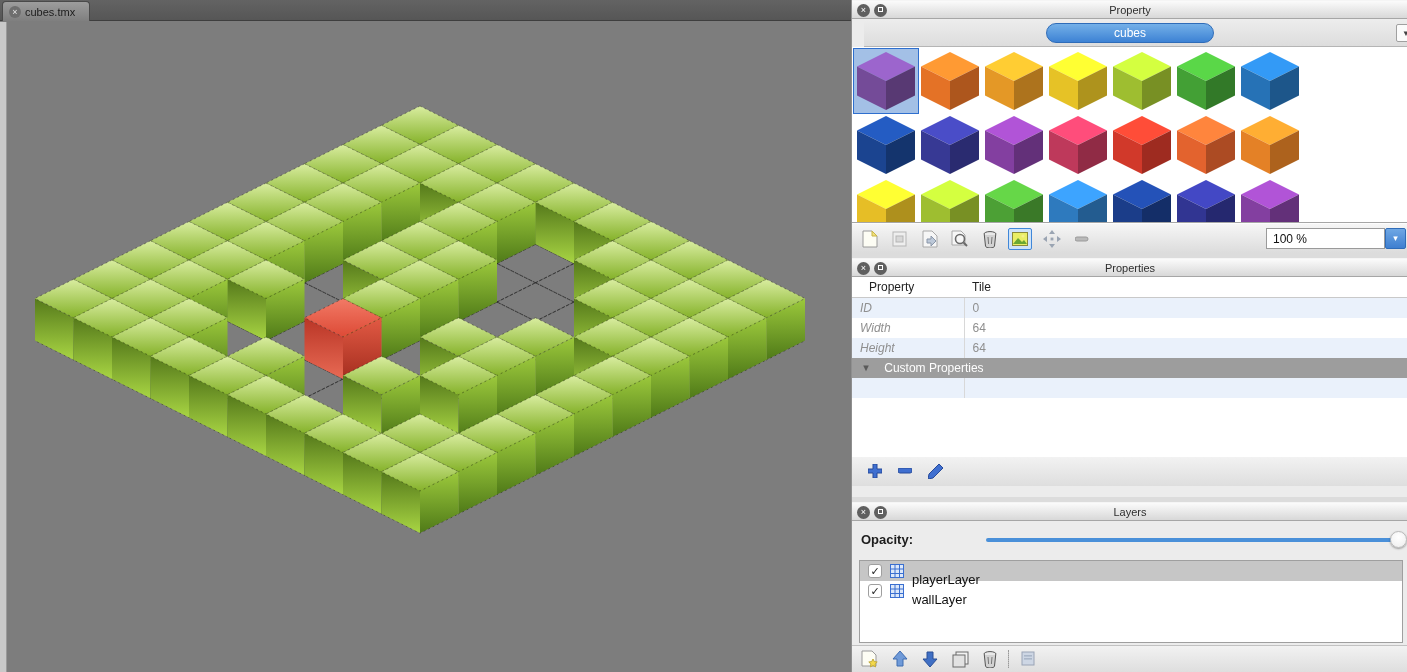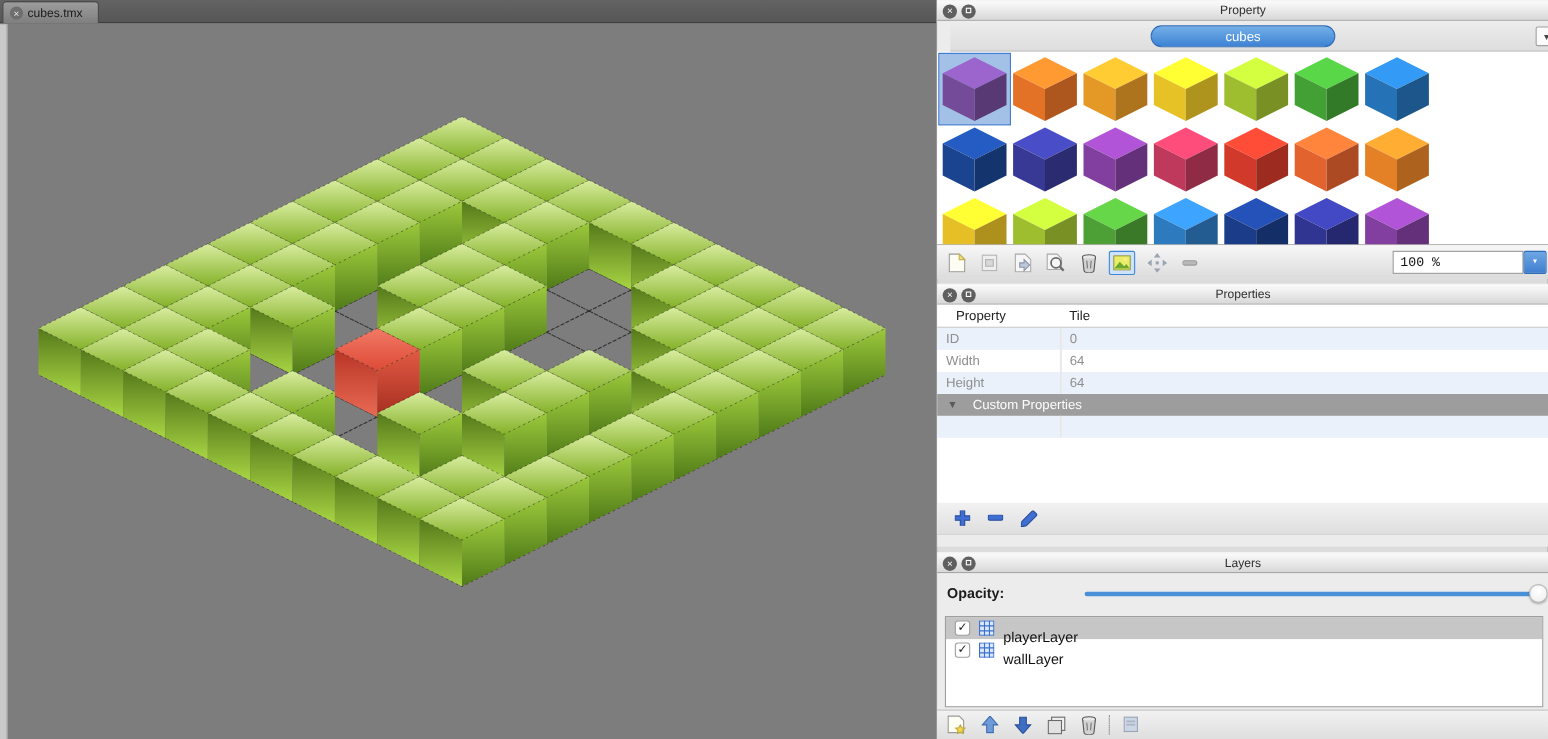--- a/index.html
+++ b/index.html
@@ -40,41 +40,41 @@
   #ts-tab { position:absolute; left:182px; top:4px; width:168px; height:20px; border-radius:10px;
     background:linear-gradient(#74b0e8,#3d82d4); border:1px solid #2f6cb8;
     color:#fff; font-size:12px; text-align:center; line-height:18px; }
   #ts-dd { position:absolute; left:532px; top:5px; width:20px; height:18px; background:#fbfbfb;
     border:1px solid #a0a0a0; border-radius:2px; text-align:center; font-size:8px; color:#444; line-height:18px; }
   #tile-view { position:absolute; top:47px; left:0; width:556px; height:176px; background:#fff;
     border-bottom:1px solid #a6a6a6; overflow:hidden; }
   .tile { position:absolute; width:64px; height:64px; }
   .tile.sel { background:rgba(88,140,210,.55); outline:1px solid #2f6fce; }
   #ts-toolbar { position:absolute; top:223px; left:0; width:556px; height:30px;
-    background:linear-gradient(#f6f6f6,#dcdcdc); border-top:1px solid #fdfdfd;font-family:Liberation Mono, monospace; }
+    background:linear-gradient(#f6f6f6,#dcdcdc); border-top:1px solid #fdfdfd; }
   .tbtn { position:absolute; top:4px; width:24px; height:22px; display:flex; align-items:center; justify-content:center; }
   .tbtn.selbox { background:#cfe3f8; border:1px solid #3f87d9; border-radius:2px; }
   #zoom-combo { position:absolute; left:414px; top:4px; width:140px; height:21px; }
   #zoom-field { position:absolute; left:0; top:0; width:119px; height:21px; background:#fff;
     border:1px solid #9a9a9a; font-size:12px; color:#111; padding:3px 0 0 6px; }
   #zoom-btn { position:absolute; left:119px; top:0; width:21px; height:21px;
     background:linear-gradient(#6ea7e4,#3f7fd0); border:1px solid #2f6cb8; border-radius:2px;
     color:#fff; text-align:center; font-size:9px; line-height:19px; }
 
   
   #p-props { top:258px; height:239px; }
   #prop-table { position:absolute; top:19px; left:0; width:556px; height:209px; background:#fff;
     border-bottom:1px solid #a6a6a6; font-size:12px; }
   #prop-table table { border-collapse:collapse; width:556px; table-layout:fixed; }
   #prop-table th { font-weight:normal; text-align:left; font-size:12px; color:#222;
     border-bottom:1px solid #c9c9c9; padding:3px 0 3px 8px; height:19px; }
   #prop-table th:first-child { width:112px; padding-left:17px; }
   #prop-table td { height:20px; padding:0 0 0 8px; border-right:1px solid #d8d8d8; overflow:hidden; }
   #prop-table td:last-child { border-right:none; }
-  tr.prow td:first-child { padding-left:33px; }
+  tr.prow td:first-child { padding-left:33px;font-style:italic; }
   tr.group td { background:#9d9d9d; color:#fdfdfd; border-right:none; padding-left:6px; }
   tr.group .tri { display:inline-block; transform:scale(.8); color:#5a5a5a; margin-right:9px; }
   tr.blue td { background:#eaf1fb; }
   tr.white td { background:#ffffff; }
   td.dis { color:#8f8f8f; }
   .pbtn { position:absolute; top:-24px; width:22px; height:22px; display:flex; align-items:center; justify-content:center; }
   #prop-btnrow { position:absolute; top:199px; left:0; width:556px; height:29px;
     background:linear-gradient(#f2f2f2,#dedede); }
   #prop-btnrow .pbtn { top:3px; }
 

